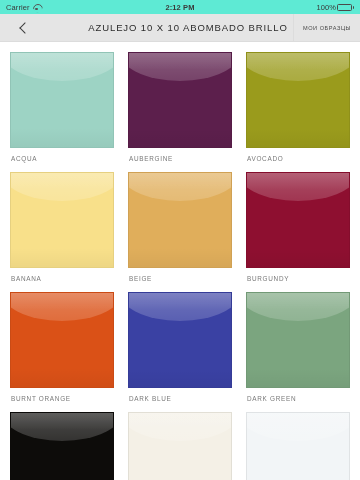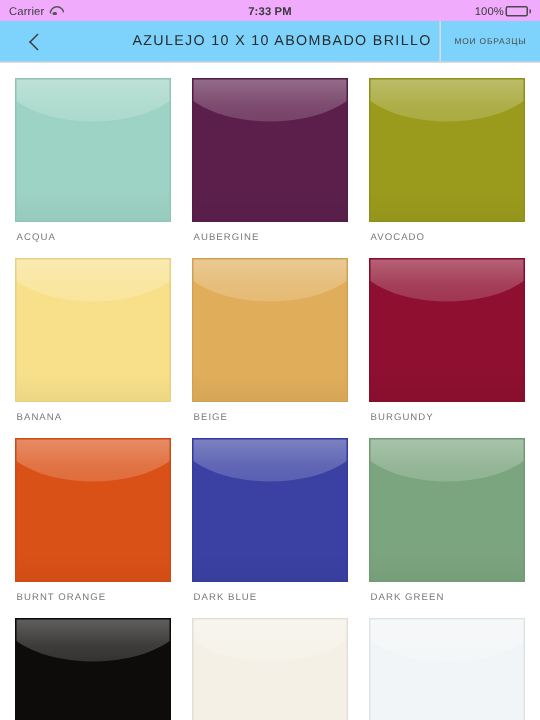--- a/index.html
+++ b/index.html
@@ -16,21 +16,21 @@
   }
 
   
   .status-bar {
     height: 14px;
     display: flex;
     align-items: center;
     padding: 0 6px;
     font-size: 7.5px;
     color: #3a3a3a;
-    background: #f0abfc;
+    background: #5eead4;
     letter-spacing: 0.1px;
   }
   .status-left {
     display: flex;
     align-items: center;
     gap: 3px;
     flex: 0 0 auto;
     width: 100px;
   }
   .status-center {
@@ -94,21 +94,21 @@
     background: #4a4a4a;
     margin-left: 0.8px;
     border-radius: 0 1px 1px 0;
   }
 
   
   .nav-bar {
     height: 27px;
     display: flex;
     align-items: center;
-    background: #7dd3fc;
+    background: #e5e5e5;
     border-bottom: 1px solid #dcdcdc;
     position: relative;
   }
   .back-button {
     width: 46px;
     height: 27px;
     display: flex;
     align-items: center;
     justify-content: center;
     cursor: pointer;
@@ -204,21 +204,21 @@
   }
 </style>
 </head>
 <body>
 
 <div class="status-bar">
   <div class="status-left">
     <span>Carrier</span>
     <span class="wifi-icon"></span>
   </div>
-  <div class="status-center">7:33 PM</div>
+  <div class="status-center">2:12 PM</div>
   <div class="status-right">
     <span>100%</span>
     <span class="battery">
       <span class="battery-body"><span class="battery-fill"></span></span>
       <span class="battery-cap"></span>
     </span>
   </div>
 </div>
 
 <div class="nav-bar">

